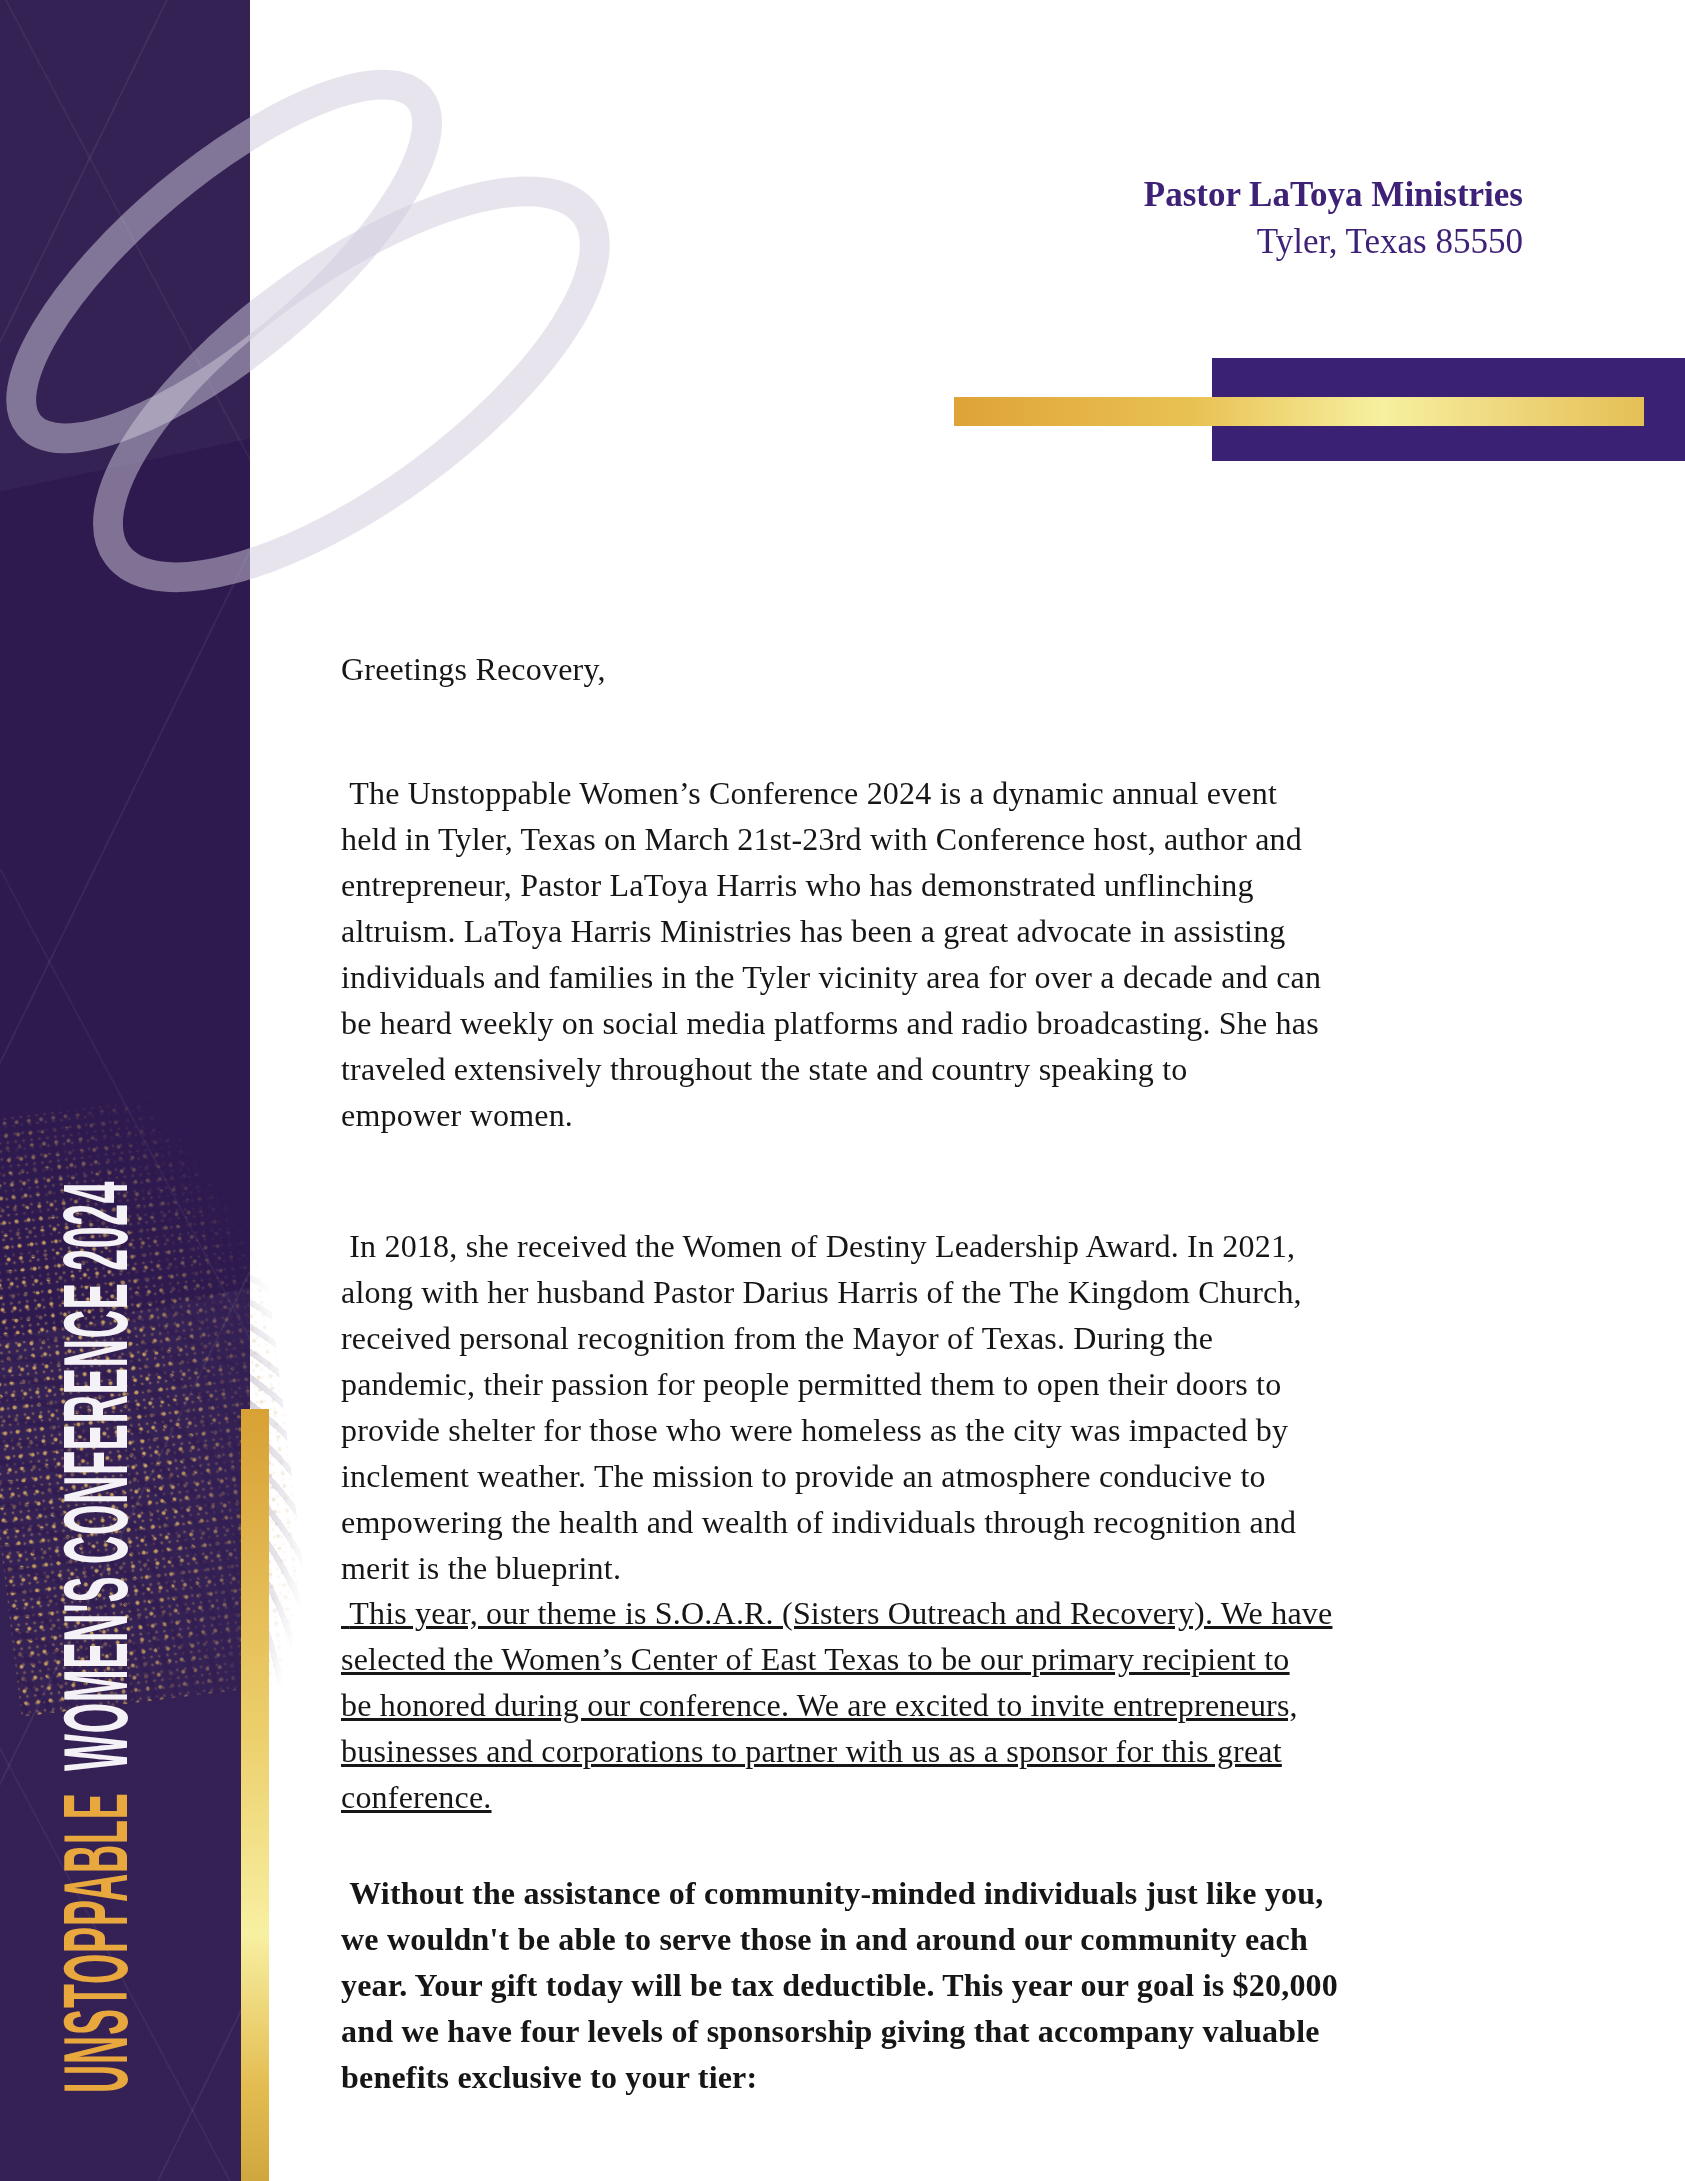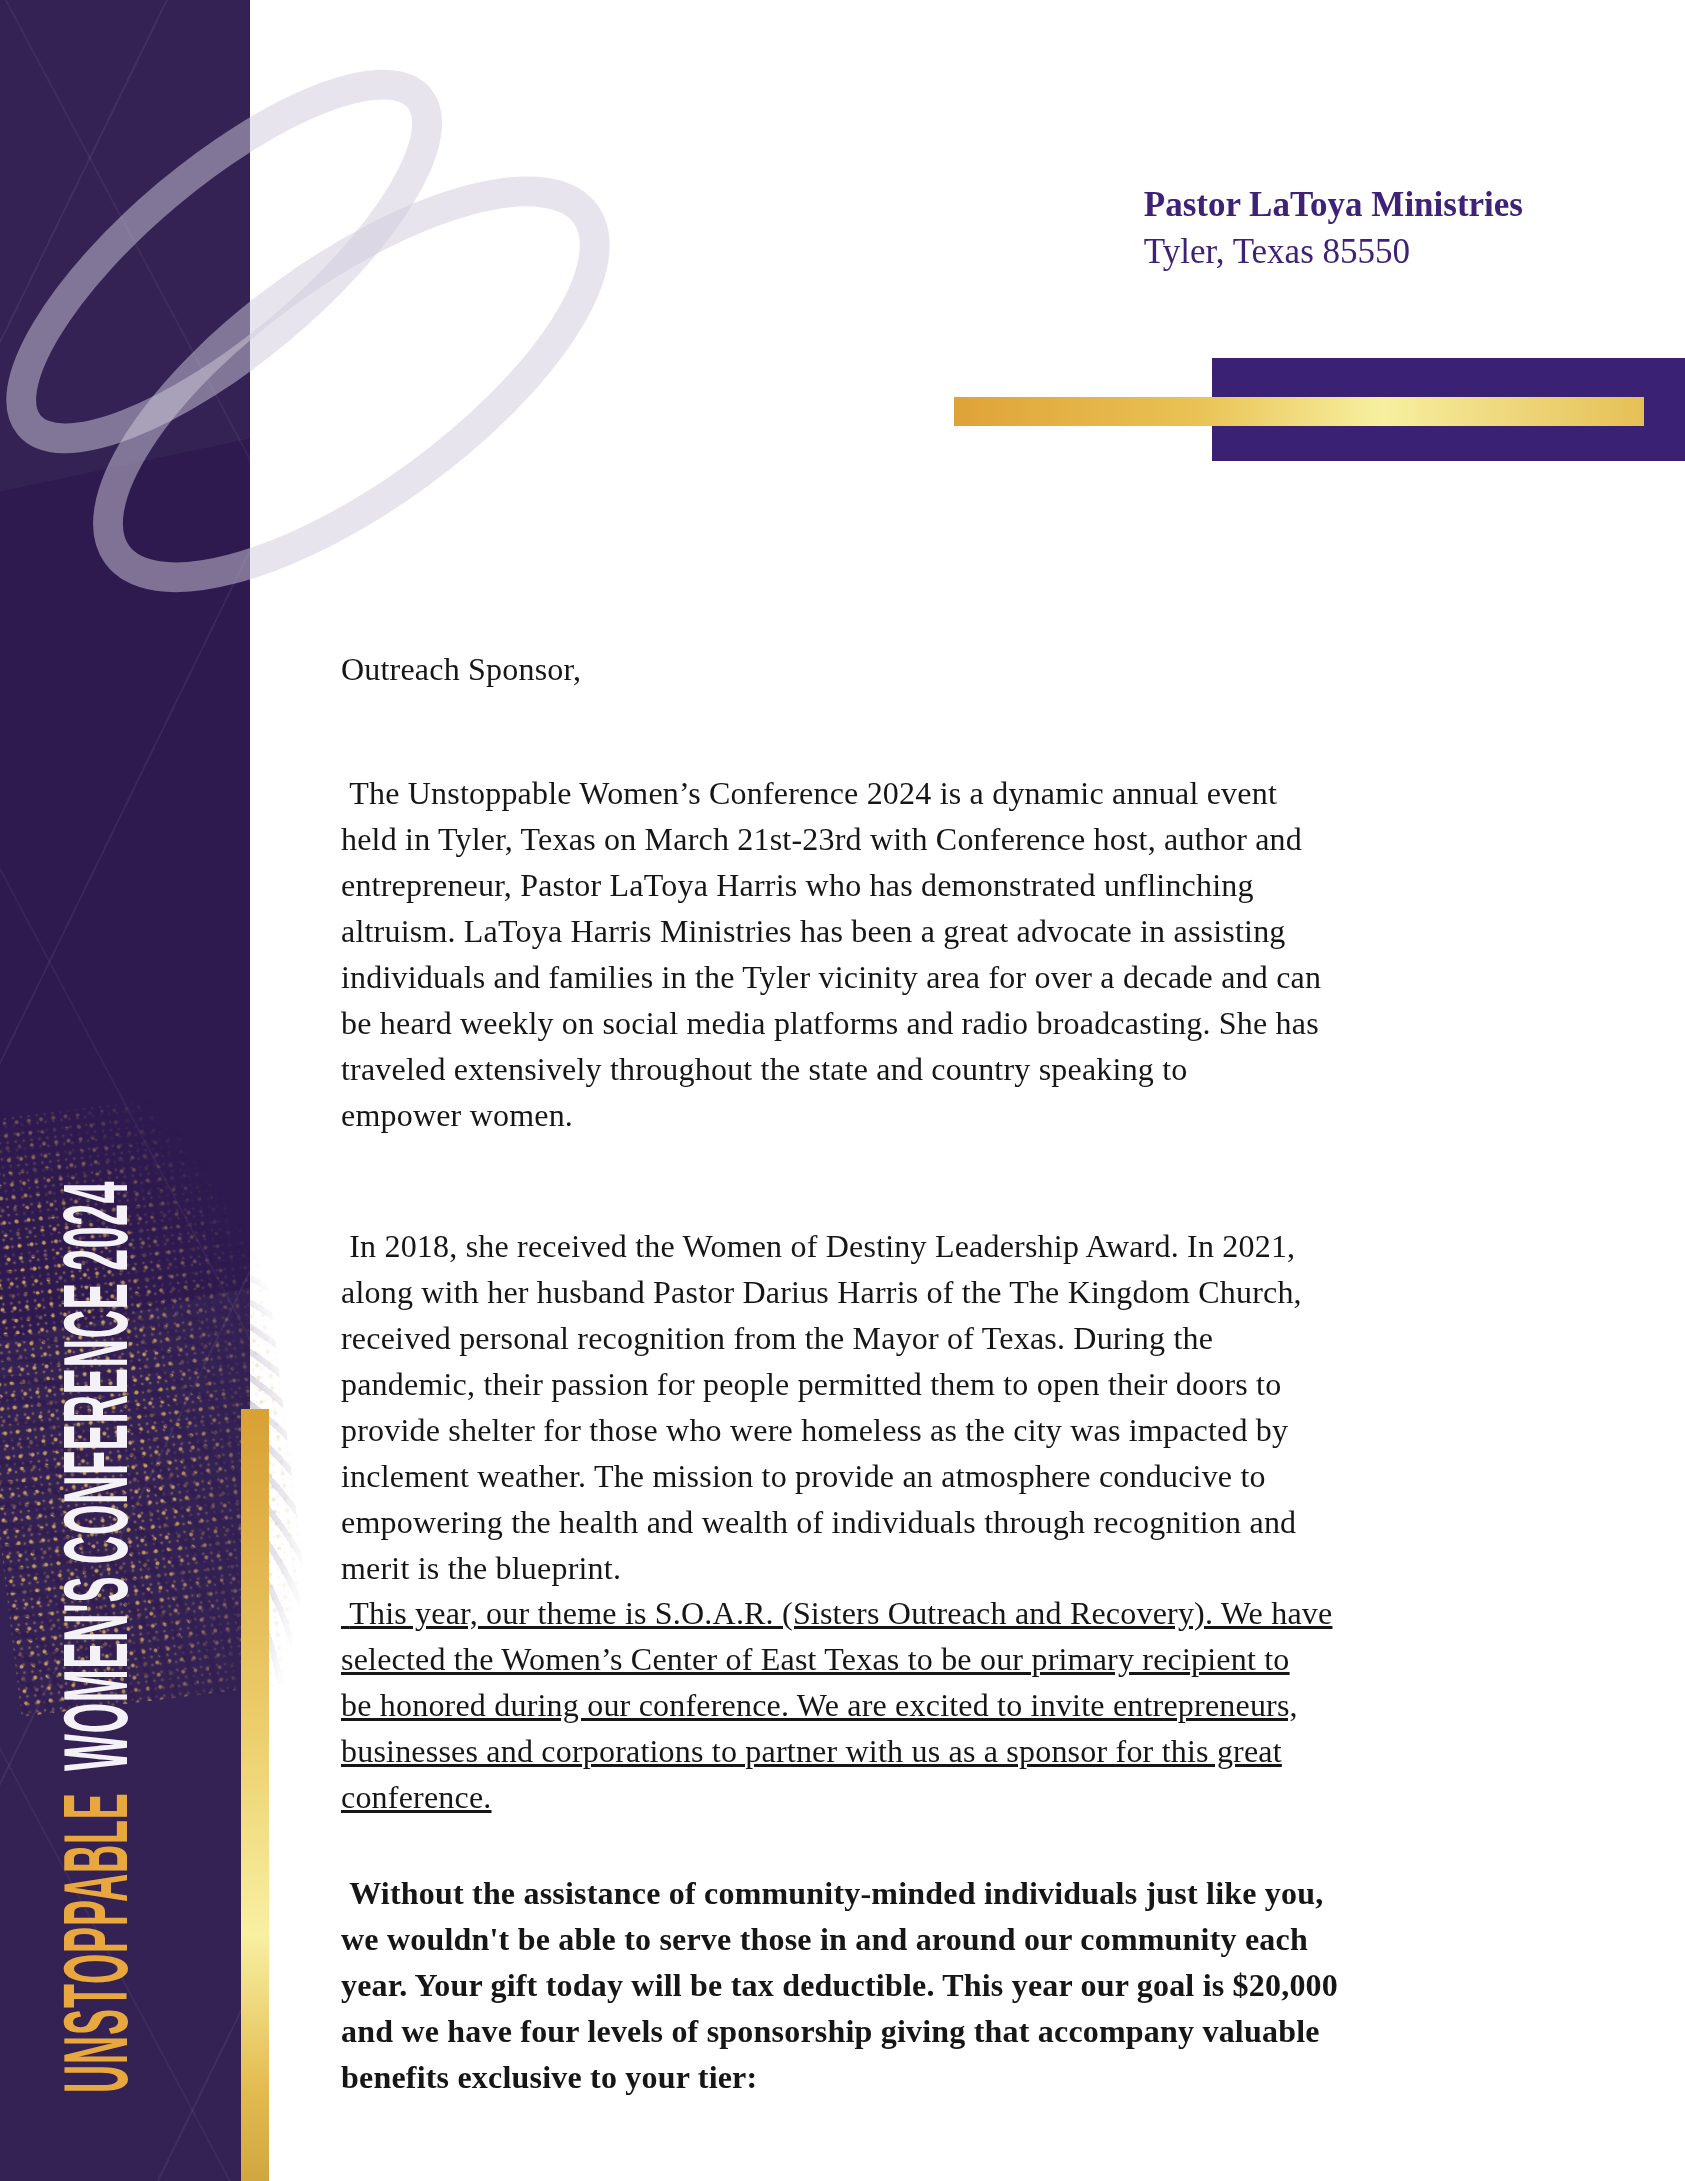--- a/index.html
+++ b/index.html
@@ -45,21 +45,21 @@
     transform-origin:0 0; transform:rotate(-90deg);
     white-space:nowrap; line-height:0.92;
     font-family:"Liberation Sans", sans-serif; font-weight:bold; font-size:91px;
     letter-spacing:1.8px;
   }
   .vt-scale{ display:inline-block; transform-origin:0 50%; transform:scaleX(0.43); }
   .vt-gold{ color:#e9a83e; }
   .vt-white{ color:#f4f2f6; margin-left:23px; }
   
   .header-block{
-    position:absolute; right:162px; top:181px; text-align:left;
+    position:absolute; right:162px; top:171px; text-align:right;
     color:#3e2277; font-size:35px; line-height:47px;
   }
   .header-org{ font-weight:bold; }
   
   .purple-rect{ position:absolute; left:1212px; top:358px; width:473px; height:103px; background:#3a2173; }
   .gold-hbar{
     position:absolute; left:954px; top:397px; width:690px; height:29px;
     background:linear-gradient(90deg,#dfa338 0%,#e9c254 35%,#f7f0a0 62%,#eed579 82%,#e5c055 100%);
   }
   
@@ -95,21 +95,21 @@
 
   <div class="header-block">
     <div class="header-org">Pastor LaToya Ministries</div>
     <div>Tyler, Texas 85550</div>
   </div>
 
   <div class="purple-rect"></div>
   <div class="gold-hbar"></div>
 
   <div class="letter">
-    <div class="letter-text greeting">Outreach Sponsor,</div>
+    <div class="letter-text greeting">Greetings Recovery,</div>
     <div class="letter-text para-1"> The Unstoppable Women’s Conference 2024 is a dynamic annual event
 held in Tyler, Texas on March 21st-23rd with Conference host, author and
 entrepreneur, Pastor LaToya Harris who has demonstrated unflinching
 altruism. LaToya Harris Ministries has been a great advocate in assisting
 individuals and families in the Tyler vicinity area for over a decade and can
 be heard weekly on social media platforms and radio broadcasting. She has
 traveled extensively throughout the state and country speaking to
 empower women.</div>
     <div class="letter-text para-2"> In 2018, she received the Women of Destiny Leadership Award. In 2021,
 along with her husband Pastor Darius Harris of the The Kingdom Church,

